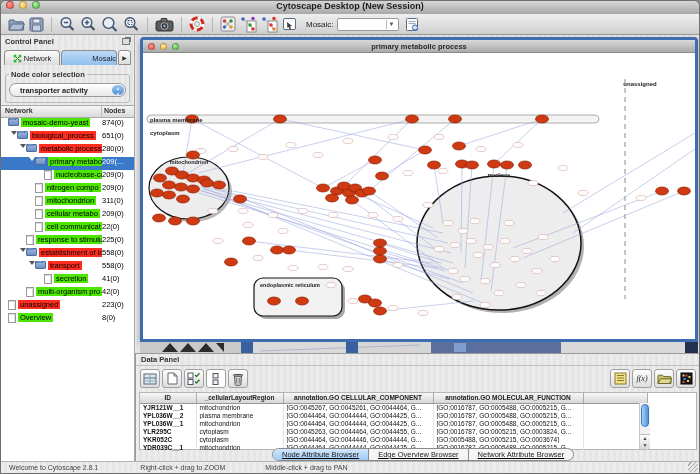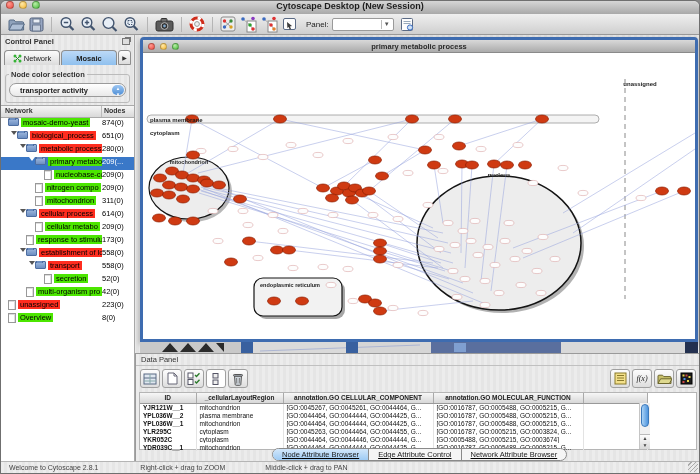--- a/index.html
+++ b/index.html
@@ -35,21 +35,21 @@
   .control-panel { position:absolute; left:0; top:34px; width:134px; height:428px;
     background:repeating-linear-gradient(90deg,#ececec 0 3px,#e5e5e5 3px 6px);
     border-right:1px solid #a8a8a8; }
   .cp-header { height:13px; display:flex; align-items:center; justify-content:space-between;
     padding:0 4px; font-size:7.5px; font-weight:bold; color:#333; }
   .float-ic { width:8px; height:7px; border:1px solid #777; background:#ddd; box-shadow:2px -2px 0 -1px #777; }
   .cp-tabs { height:17px; display:flex; align-items:flex-end; padding:0 3px; gap:1px; }
   .cp-tab { flex:1; height:15px; display:flex; align-items:center; justify-content:center; gap:2px;
     background:linear-gradient(#fbfbfb,#dcdcdc); border:1px solid #8e8e8e; border-bottom:none;
     border-radius:4px 4px 0 0; font-size:7.5px; color:#222; }
-  .cp-tab.active { background:linear-gradient(#bcd9f7,#8fc0ee); font-weight:bold; }
+  .cp-tab.active { background:linear-gradient(#bcd9f7,#8fc0ee); font-weight:normal;justify-content:flex-end; }
   .cp-tab-arrow { width:13px; height:15px; border:1px solid #8e8e8e; border-radius:3px 3px 0 0;
     background:linear-gradient(#fdfdfd,#dcdcdc); font-size:6px; display:flex; align-items:center; justify-content:center; color:#333; }
   .ncs { margin:5px 4px 0 4px; border:1px solid #bbb; border-radius:3px; padding:4px 3px 5px 3px; }
   .ncs legend { font-size:7.5px; font-weight:bold; color:#333; padding:0 2px; }
   .combo { height:14px; background:linear-gradient(#ffffff,#e9e9e9); border:1px solid #9a9a9a; border-radius:7px;
     display:flex; align-items:center; position:relative; padding-left:10px; font-size:7.5px; font-weight:bold; color:#222; }
   .combo .stepper { position:absolute; right:1px; top:1px; bottom:1px; width:12px; border-radius:6px;
     background:linear-gradient(#9ec7f3,#4f8fd6); color:#fff; font-size:4.5px; line-height:5.5px; text-align:center; padding-top:1px; }
   .selnodes { display:flex; align-items:center; gap:4px; margin:6px 0 0 10px; font-size:8px; font-weight:bold; color:#222; }
   .cb { width:10px; height:10px; border-radius:2px; background:linear-gradient(#7db1e8,#3a76c8);
@@ -85,21 +85,21 @@
   .nw-canvas { position:absolute; left:0; top:13px; right:0; bottom:0; background:#fff; overflow:hidden; }
   .nw-canvas svg { display:block; width:100%; height:100%; }
 
   
   .bg-strip { position:absolute; left:139px; top:341px; width:558px; height:11px; }
 
   
   .data-panel { position:absolute; left:134px; top:352px; width:566px; height:110px;
     background:repeating-linear-gradient(90deg,#ececec 0 3px,#e5e5e5 3px 6px);
     border:1px solid #9a9a9a; }
-  .dp-title { height:12px; font-size:7.5px; font-weight:normal; color:#333; padding:1px 0 0 5px;
+  .dp-title { height:12px; font-size:7.5px; font-weight:bold; color:#333; padding:1px 0 0 5px;
     border-bottom:1px solid #c0c0c0; }
   .dp-toolbar { height:25px; display:flex; align-items:center; padding:0 4px; gap:2px; }
   .dbtn { width:20px; height:19px; border:1px solid #a0a0a0; border-radius:3px;
     background:linear-gradient(#fdfdfd,#dedede); display:flex; align-items:center; justify-content:center; padding:0; }
   .dp-spacer { flex:1; }
   .fx { font-family:"Liberation Serif",serif; font-style:italic; font-size:8px; color:#222; }
   .dp-tablewrap { position:absolute; left:3px; top:38px; right:3px; height:58px; background:#fff; border:1px solid #b5b5b5; }
   table.attr { border-collapse:collapse; table-layout:fixed; width:507px; }
   table.attr th { height:10px; font-size:6.5px; font-weight:bold; color:#222;
     background:linear-gradient(#f7f7f7,#d7d7d7); border-right:1px solid #aaa; border-bottom:1px solid #999;
@@ -230,21 +230,21 @@
           <circle cx="10" cy="9" r="1.8" fill="#d33"></circle>
           <circle cx="13" cy="13" r="1.8" fill="#e08030"></circle>
         </svg>
       </button>
     <button class="tbtn">
         <svg width="16" height="15">
           <rect x="1.5" y="1.5" width="12" height="11" rx="1.5" fill="#fdfdfd" stroke="#5a6a84"></rect>
           <path d="M5,5 L10,9 L8,9.6 L9,12 L7.6,12.4 L6.8,10 L5.4,11 Z" fill="#3c3c3c"></path>
         </svg>
       </button>
-    <span class="search-label">Panel:</span>
+    <span class="search-label">Mosaic:</span>
     <span class="search-box">
         <span class="search-caret">▼</span>
       </span>
     <button class="tbtn" style="margin-left:4px">
         <svg width="15" height="15">
           <rect x="1.5" y="1.5" width="11" height="12" rx="1" fill="#fdfdfd" stroke="#5a6a84"></rect>
           <line x1="3.5" y1="4.5" x2="10.5" y2="4.5" stroke="#9ab"></line>
           <line x1="3.5" y1="6.5" x2="10.5" y2="6.5" stroke="#9ab"></line>
           <circle cx="10" cy="10.5" r="2.6" fill="#cfe2f5" stroke="#3a6ac0"></circle>
         </svg>
@@ -333,60 +333,60 @@
             <span class="tcnt">209(0)</span>
           </div>
           <div class="trow">
             <span style="width:27px;flex:none"></span>
             <span class="texp "></span>
             <span class="ticon file"></span>
             <span class="tlab green">mitochondrion</span>
             <span class="tcnt">311(0)</span>
           </div>
           <div class="trow">
-            <span style="width:18px;flex:none"></span>
-            <span class="texp open"></span>
-            <span class="ticon folder"></span>
-            <span class="tlab red">cellular process</span>
-            <span class="tcnt">614(0)</span>
-          </div>
-          <div class="trow">
             <span style="width:27px;flex:none"></span>
             <span class="texp "></span>
             <span class="ticon file"></span>
             <span class="tlab green">cellular metabo</span>
             <span class="tcnt">209(0)</span>
           </div>
           <div class="trow">
+            <span style="width:27px;flex:none"></span>
+            <span class="texp "></span>
+            <span class="ticon file"></span>
+            <span class="tlab green">cell communicat</span>
+            <span class="tcnt">22(0)</span>
+          </div>
+          <div class="trow">
             <span style="width:18px;flex:none"></span>
             <span class="texp "></span>
             <span class="ticon file"></span>
             <span class="tlab green">response to stimulu</span>
-            <span class="tcnt">173(0)</span>
+            <span class="tcnt">225(0)</span>
           </div>
           <div class="trow">
             <span style="width:18px;flex:none"></span>
             <span class="texp open"></span>
             <span class="ticon folder"></span>
             <span class="tlab red">establishment of lo</span>
             <span class="tcnt">558(0)</span>
           </div>
           <div class="trow">
             <span style="width:27px;flex:none"></span>
             <span class="texp open"></span>
             <span class="ticon folder"></span>
             <span class="tlab red">transport</span>
             <span class="tcnt">558(0)</span>
           </div>
           <div class="trow">
             <span style="width:36px;flex:none"></span>
             <span class="texp "></span>
             <span class="ticon file"></span>
             <span class="tlab green">secretion</span>
-            <span class="tcnt">52(0)</span>
+            <span class="tcnt">41(0)</span>
           </div>
           <div class="trow">
             <span style="width:18px;flex:none"></span>
             <span class="texp "></span>
             <span class="ticon file"></span>
             <span class="tlab green">multi-organism pro</span>
             <span class="tcnt">42(0)</span>
           </div>
           <div class="trow">
             <span style="width:0px;flex:none"></span>
@@ -734,21 +734,21 @@
             </tr>
           </tbody>
       </table>
       <div class="vscroll">
         <div class="vthumb"></div>
         <div class="varr">▲<br>▼</div>
       </div>
     </div>
     <div class="dp-tabs">
       <div class="seg active">Node Attribute Browser</div>
-      <div class="seg">Edge Attribute Control</div>
+      <div class="seg">Edge Overview Browser</div>
       <div class="seg">Network Attribute Browser</div>
     </div>
   </div>
 
   <div class="statusbar">
     <span class="st1">Welcome to Cytoscape 2.8.1</span>
     <span class="st2">Right-click + drag to ZOOM</span>
     <span class="st3">Middle-click + drag to PAN</span>
     <span class="grip"></span>
   </div>

